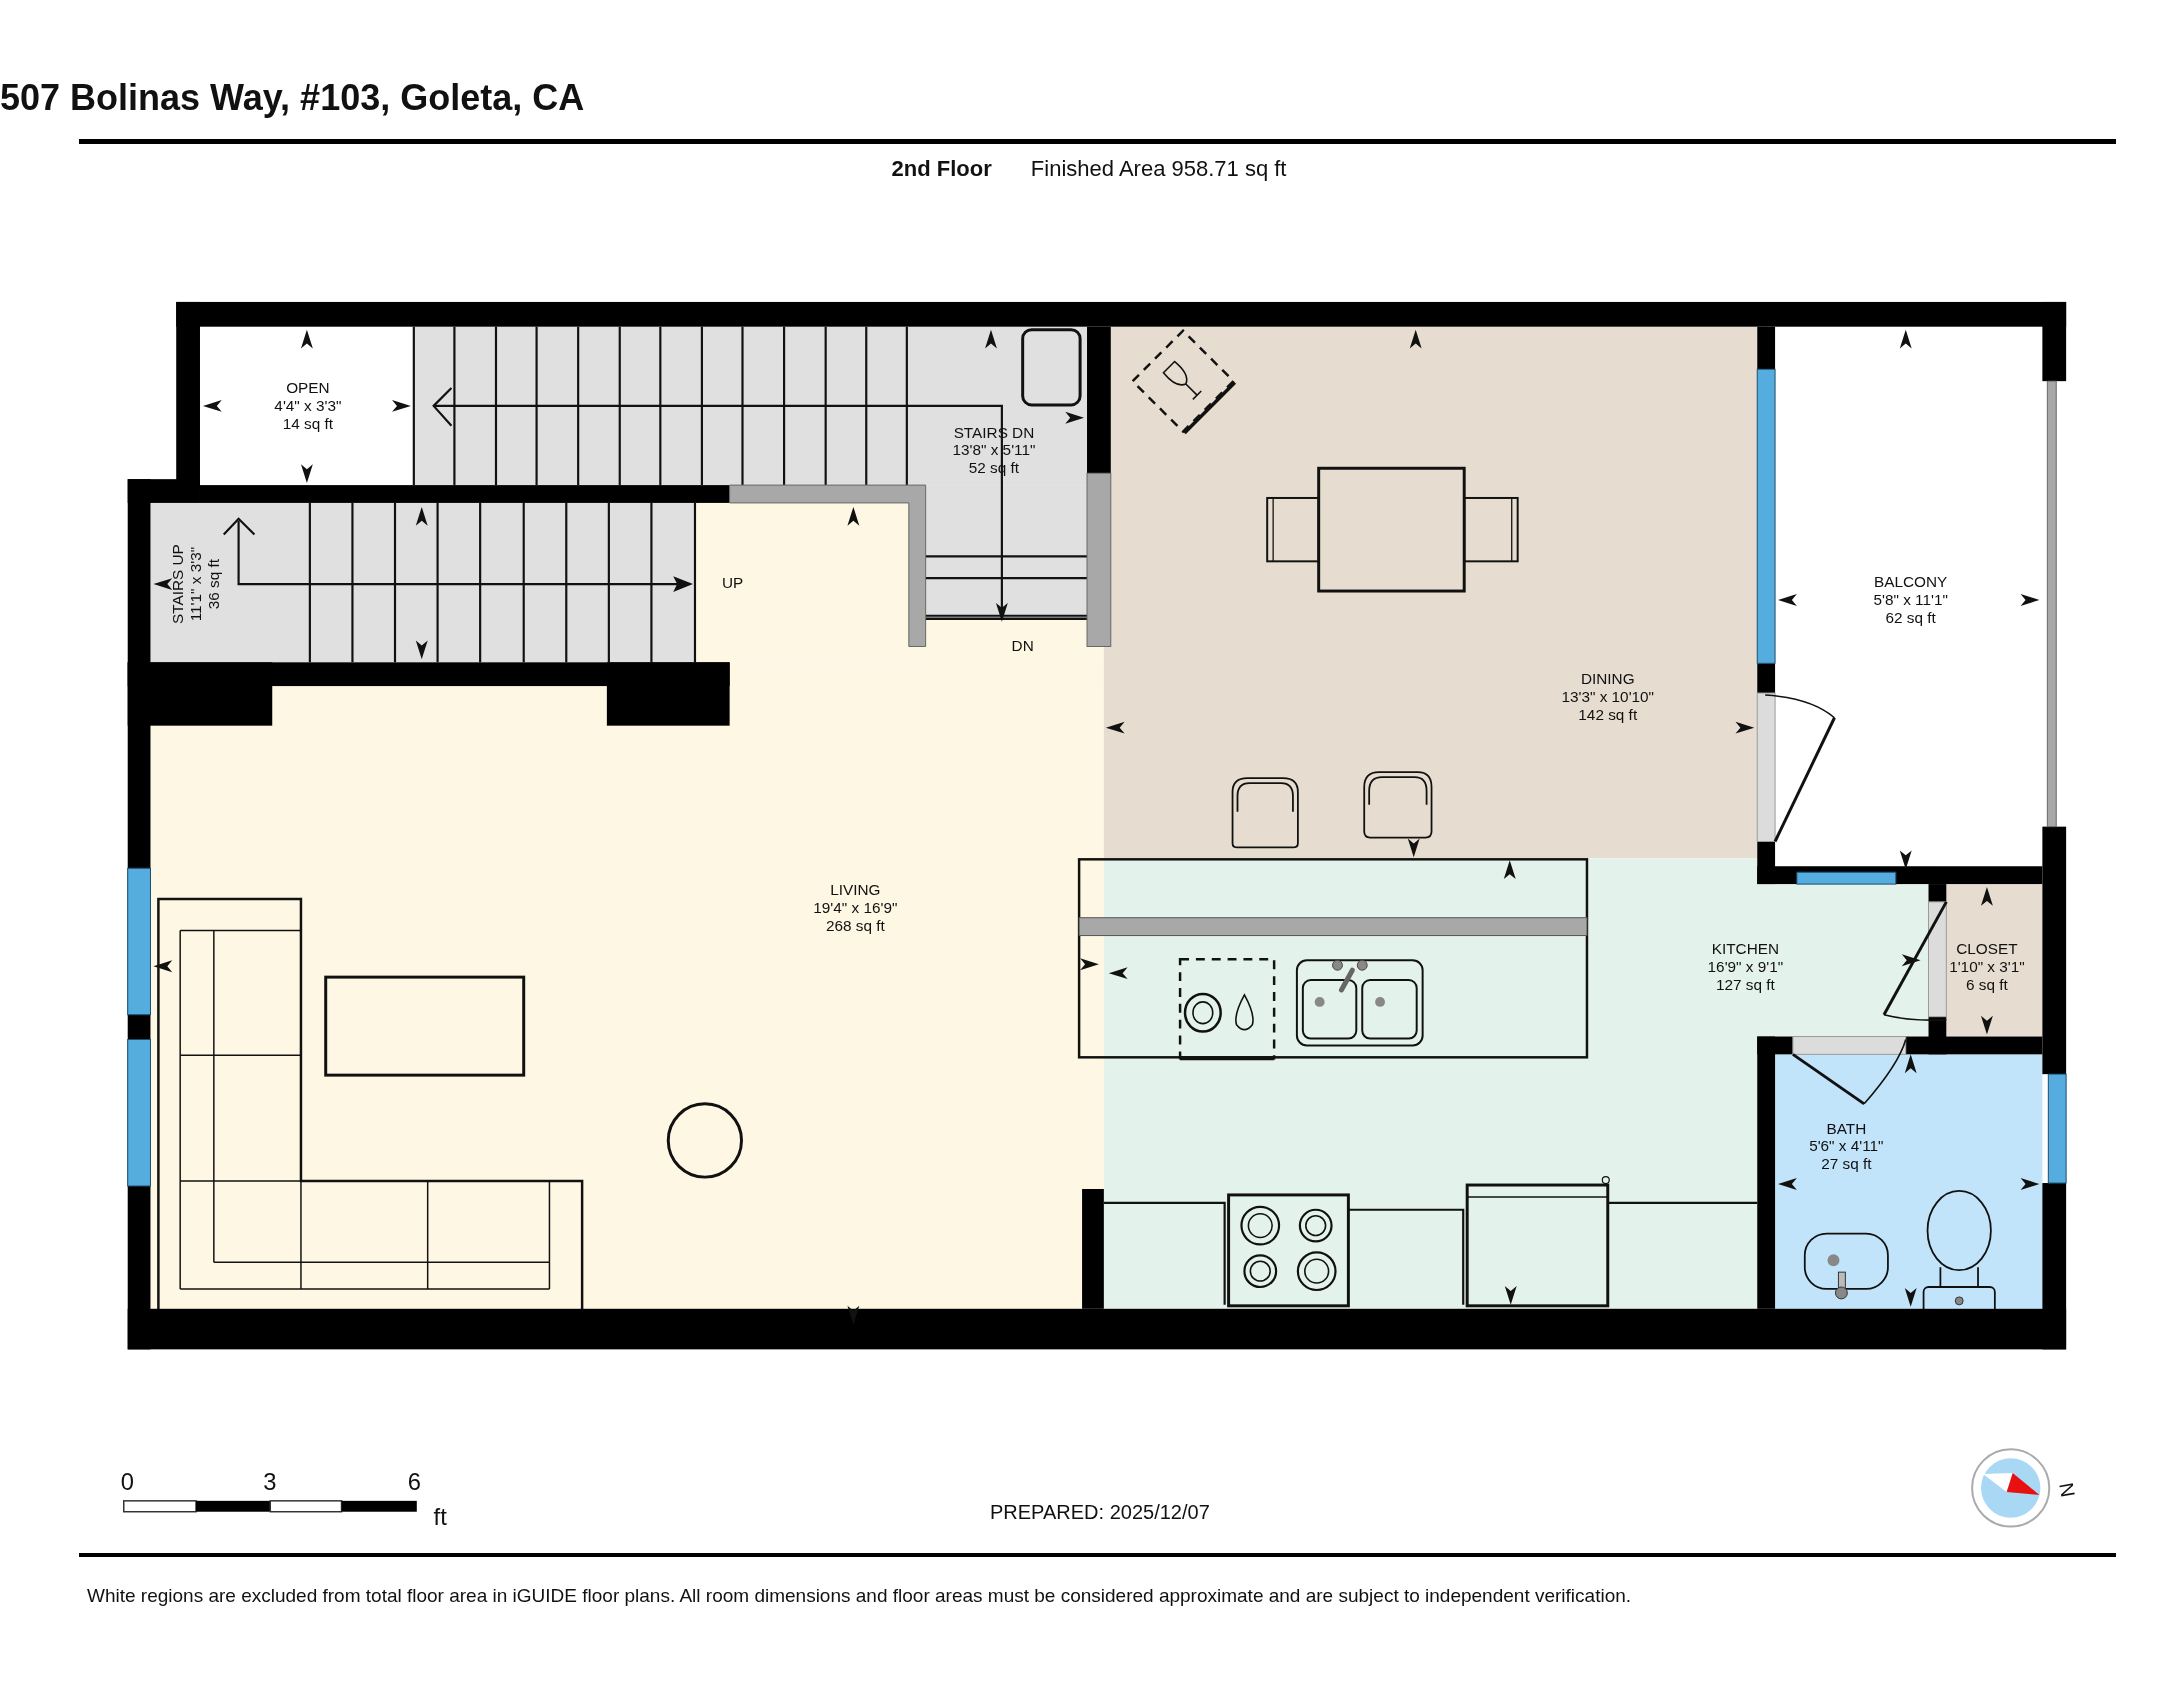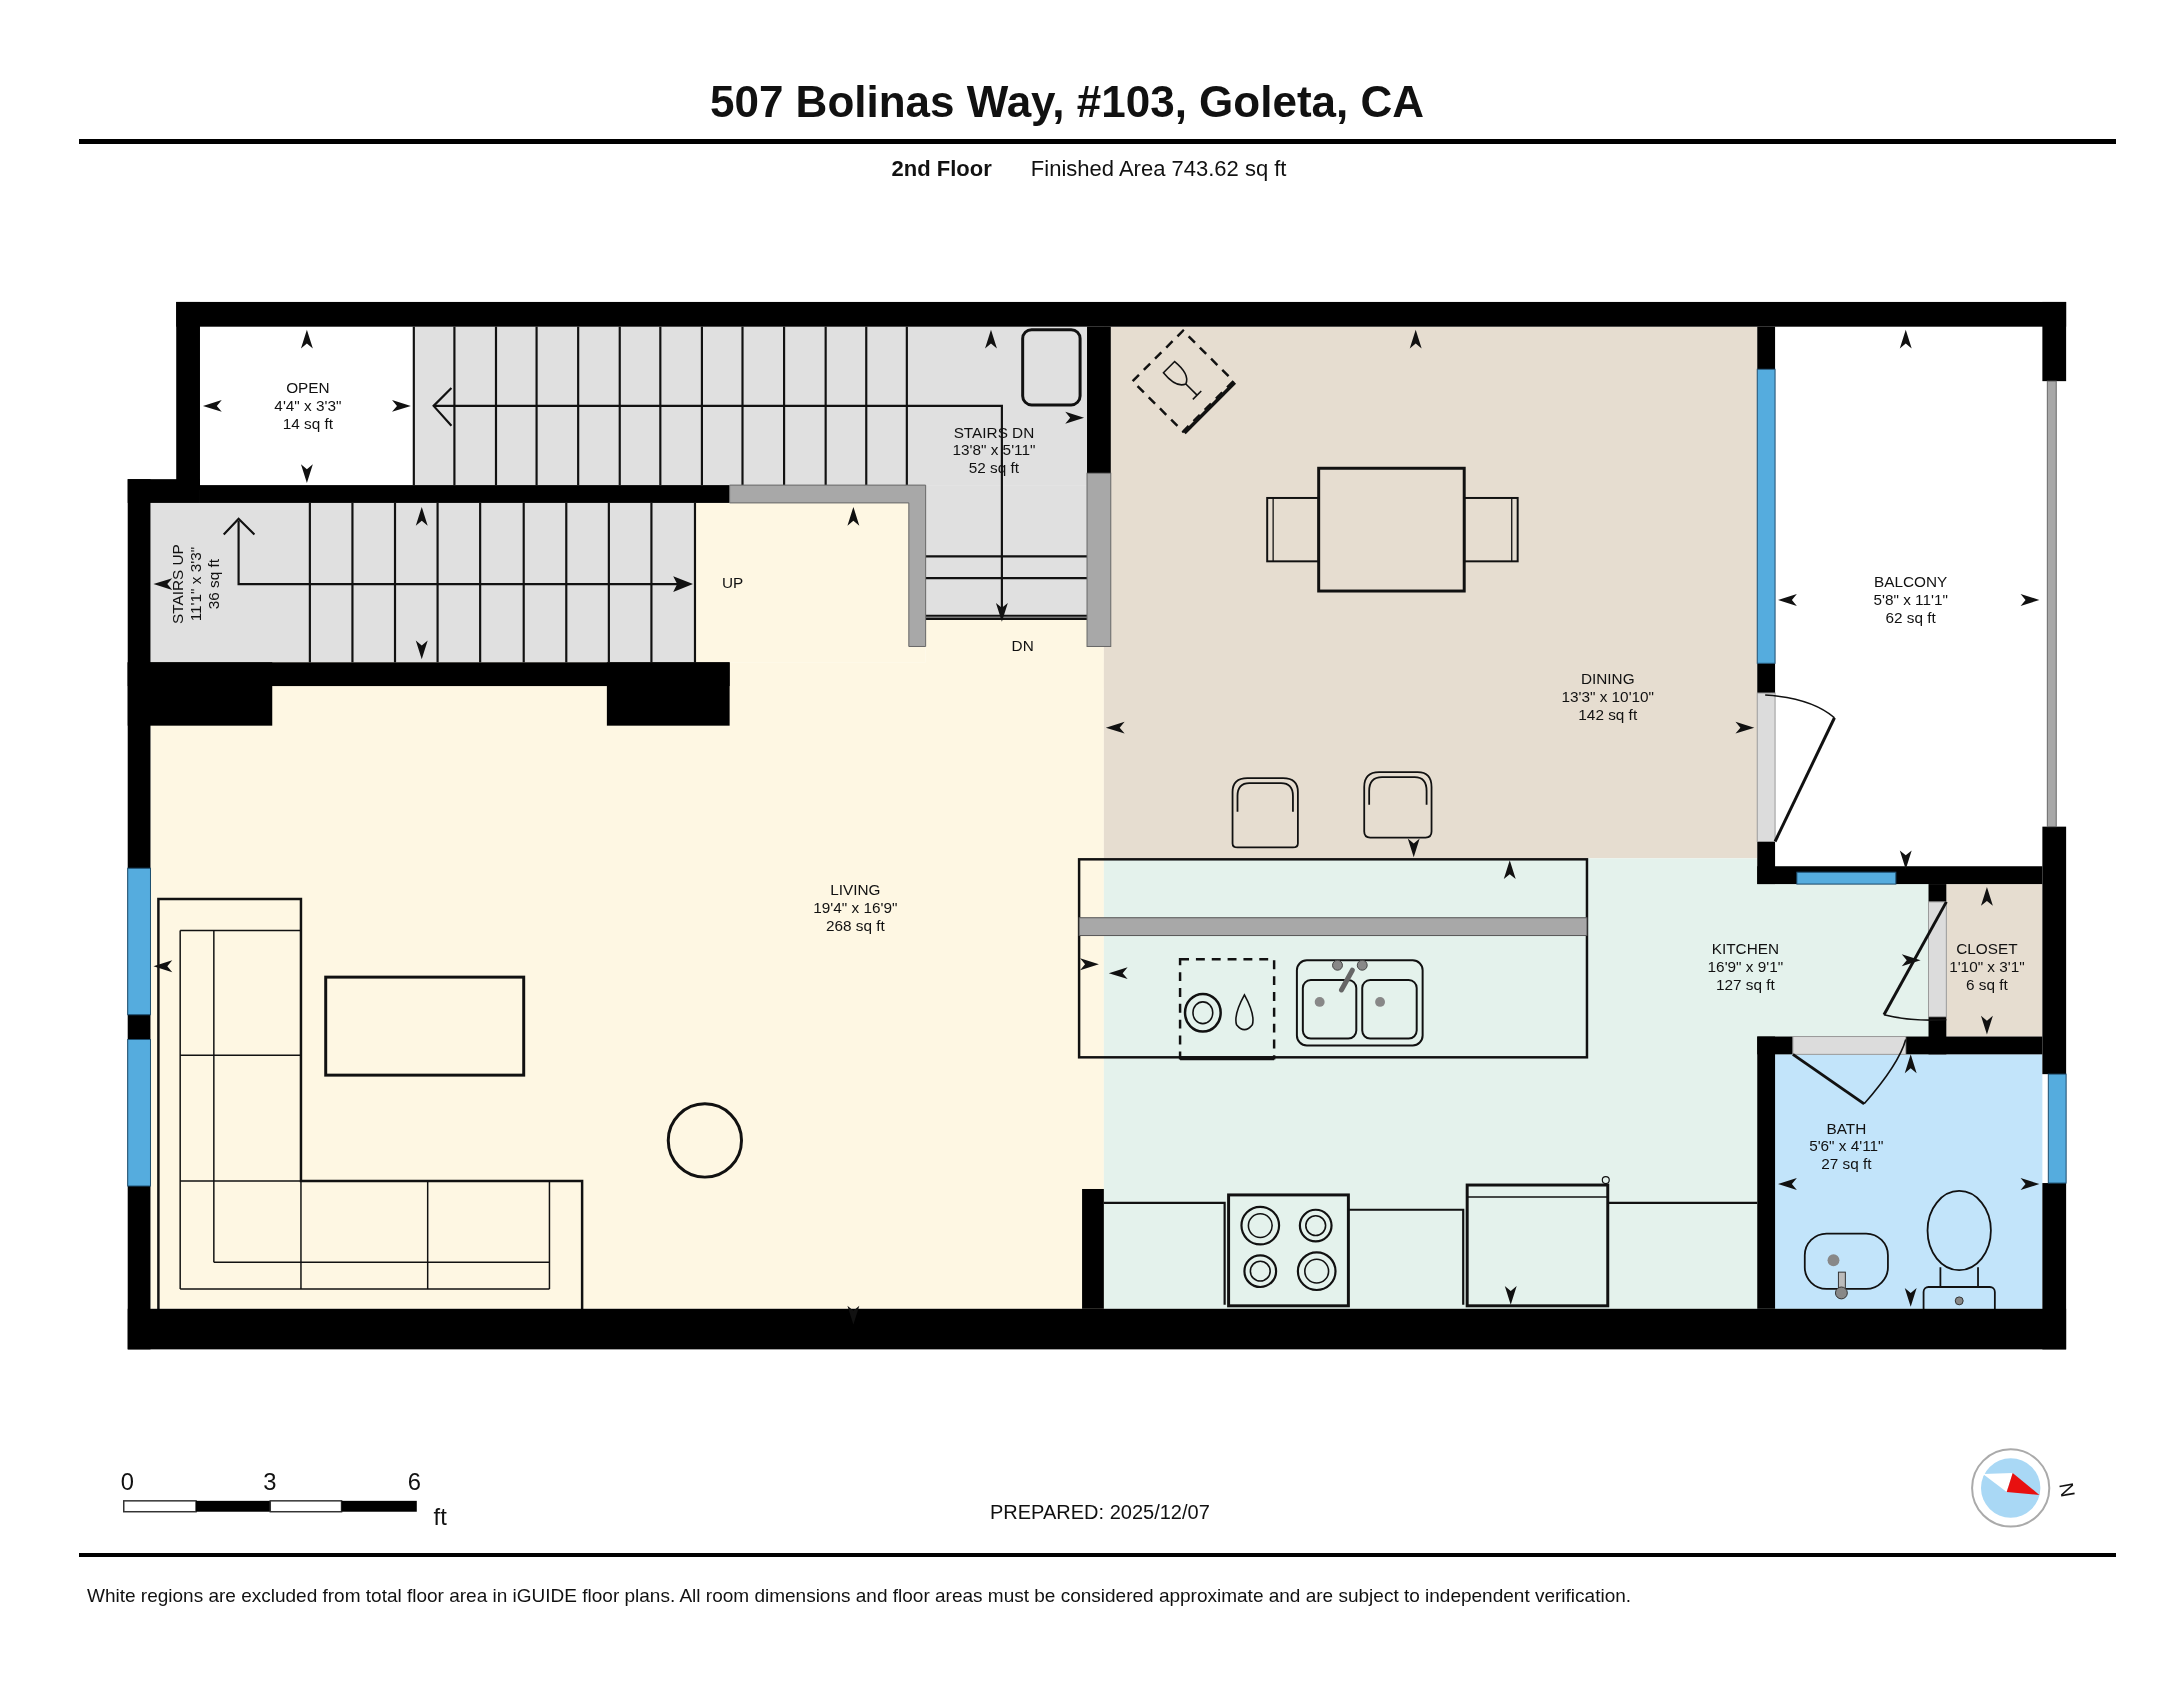--- a/index.html
+++ b/index.html
@@ -1,35 +1,35 @@
 <!DOCTYPE html>
 <html><head>
 <meta charset="utf-8">
 <style>
   html,body{margin:0;padding:0;background:#ffffff;}
   body{width:2178px;height:1683px;position:relative;overflow:hidden;font-family:"Liberation Sans",sans-serif;color:#111;}
-  .title{position:absolute;left:0;width:2134px;top:77px;text-align:center;font-size:44px;font-weight:bold;letter-spacing:0px;}
+  .title{position:absolute;left:0;width:2134px;top:77px;text-align:left;font-size:36px;font-weight:bold;letter-spacing:0px;}
   .hr-top{position:absolute;left:79px;width:2037px;top:139px;height:5px;background:#000;}
   .subtitle{position:absolute;left:0;width:2178px;top:156px;text-align:center;font-size:22px;}
   .subtitle .floor{font-weight:bold;margin-right:33px;}
   .hr-bottom{position:absolute;left:79px;width:2037px;top:1553px;height:4px;background:#000;}
   .disclaimer{position:absolute;left:87px;top:1574px;font-size:19px;margin-top:11px;}
   .prepared{position:absolute;left:990px;top:1501px;font-size:20px;}
   svg.plan{position:absolute;left:0;top:0;}
   .rl{font-family:"Liberation Sans",sans-serif;font-size:15.5px;fill:#111;text-anchor:middle;}
   .sb-label{font-family:"Liberation Sans",sans-serif;font-size:24px;fill:#111;}
 </style>
 </head>
 <body>
 
 <div class="title">507 Bolinas Way, #103, Goleta, CA</div>
 <div class="hr-top"></div>
 <div class="subtitle">
   <span class="floor">2nd Floor</span>
-  <span>Finished Area 743.62 sq ft</span>
+  <span>Finished Area 958.71 sq ft</span>
 </div>
 
 <svg class="plan" width="2178" height="1683" viewBox="0 0 2200 1700" xmlns="http://www.w3.org/2000/svg">
 
   <rect x="202" y="330" width="216" height="160" fill="#ffffff"></rect>
   <rect x="418" y="330" width="680" height="160" fill="#E0E0E0"></rect>
   <rect x="935" y="490" width="163" height="135" fill="#E0E0E0"></rect>
   <rect x="152" y="508" width="550" height="161" fill="#E0E0E0"></rect>
   <rect x="152" y="669" width="963" height="653" fill="#FEF7E3"></rect>
   <rect x="702" y="508" width="233" height="161" fill="#FEF7E3"></rect>

